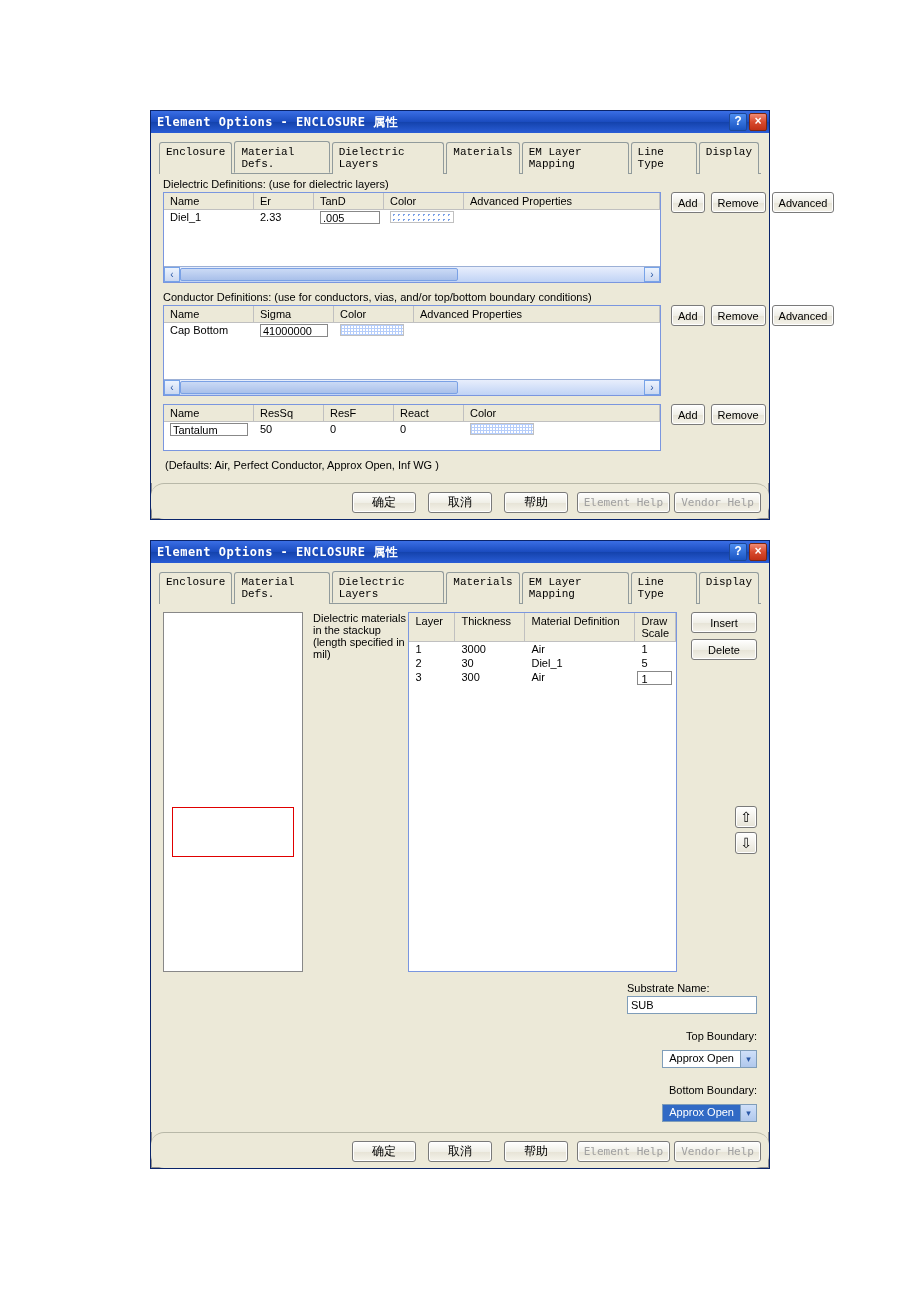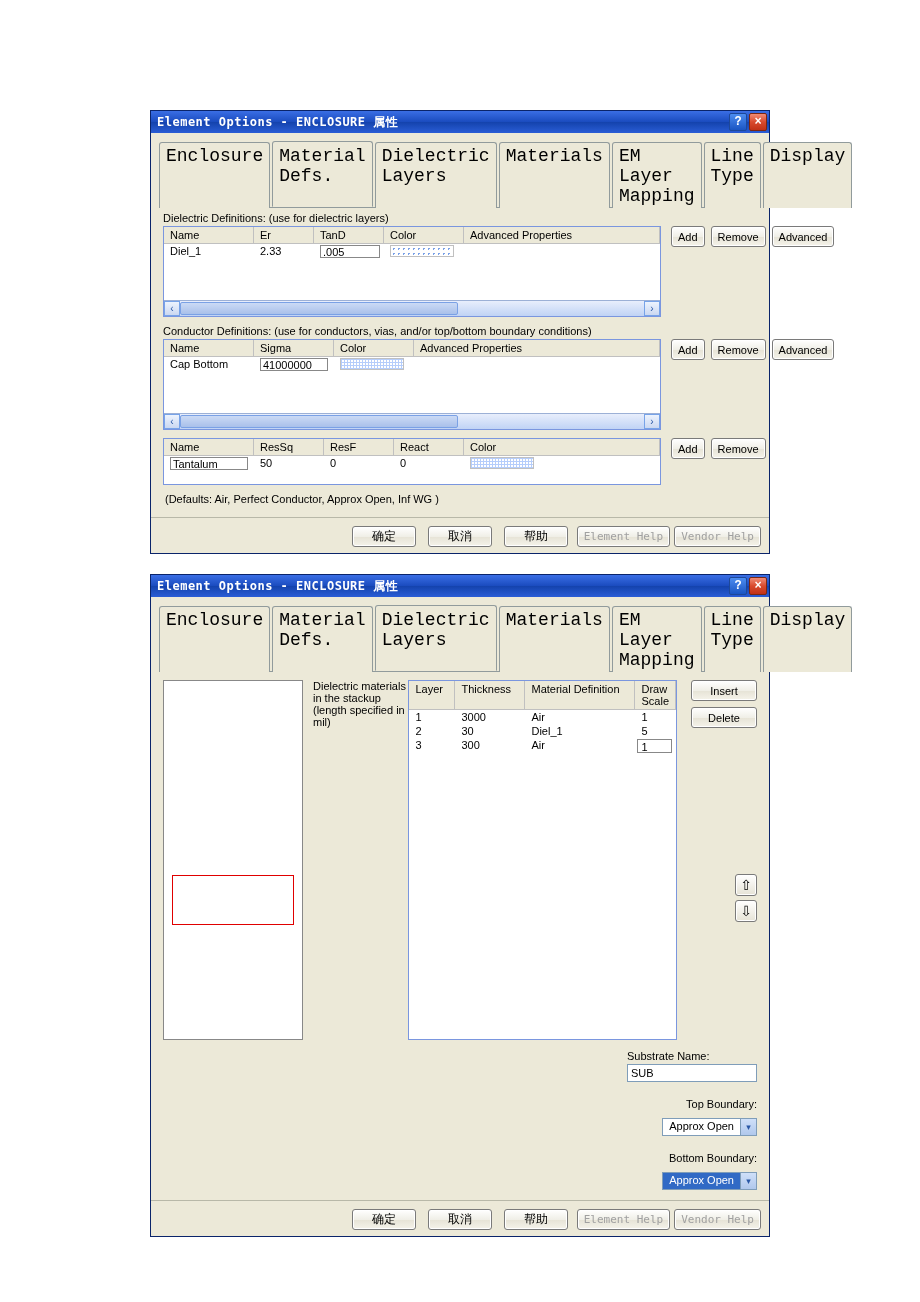--- a/index.html
+++ b/index.html
@@ -46,21 +46,21 @@
   .tbtn.close { background: linear-gradient(#f08b75,#d94a2e 50%,#c13117 100%); border:1px solid #7a2713; color:#fff; }
   .dialog-body {
     padding: 8px 8px 4px 8px;
     background: #ece9d8;
   }
   .tabstrip {
     display: flex;
     border-bottom: 1px solid #919b9c;
     margin-bottom: 4px;
     font-family: "SimSun", "Courier New", monospace;
-    font-size: 18px;
+    font-size: 11px;
   }
   .tab {
     padding: 3px 6px 2px 6px;
     margin-right: 2px;
     border: 1px solid #919b9c;
     border-bottom: none;
     background: #ece9d8;
     border-radius: 3px 3px 0 0;
     position: relative;
     top: 1px;
@@ -182,20 +182,21 @@
   }
   .dlg-footer {
     border-top: 1px solid #b8b8a8;
     padding: 8px 8px 6px 8px;
     background:#ece9d8;
     display:flex;
     align-items:center;
     justify-content: center;
     gap: 12px;
     position: relative;
+    border-radius: 13px;
   }
   .dlg-footer .xpbtn { min-width: 64px; font-family: "SimSun", monospace; font-size:12px; }
   .dlg-footer .right-group {
     position:absolute; right:8px; display:flex; gap:4px;
   }
   .dlg-footer .right-group .xpbtn { font-family: monospace; font-size:11px; min-width:84px; }
 
   
   .layers-row { display:flex; padding:4px 4px 0 4px; }
   .preview-pane {

